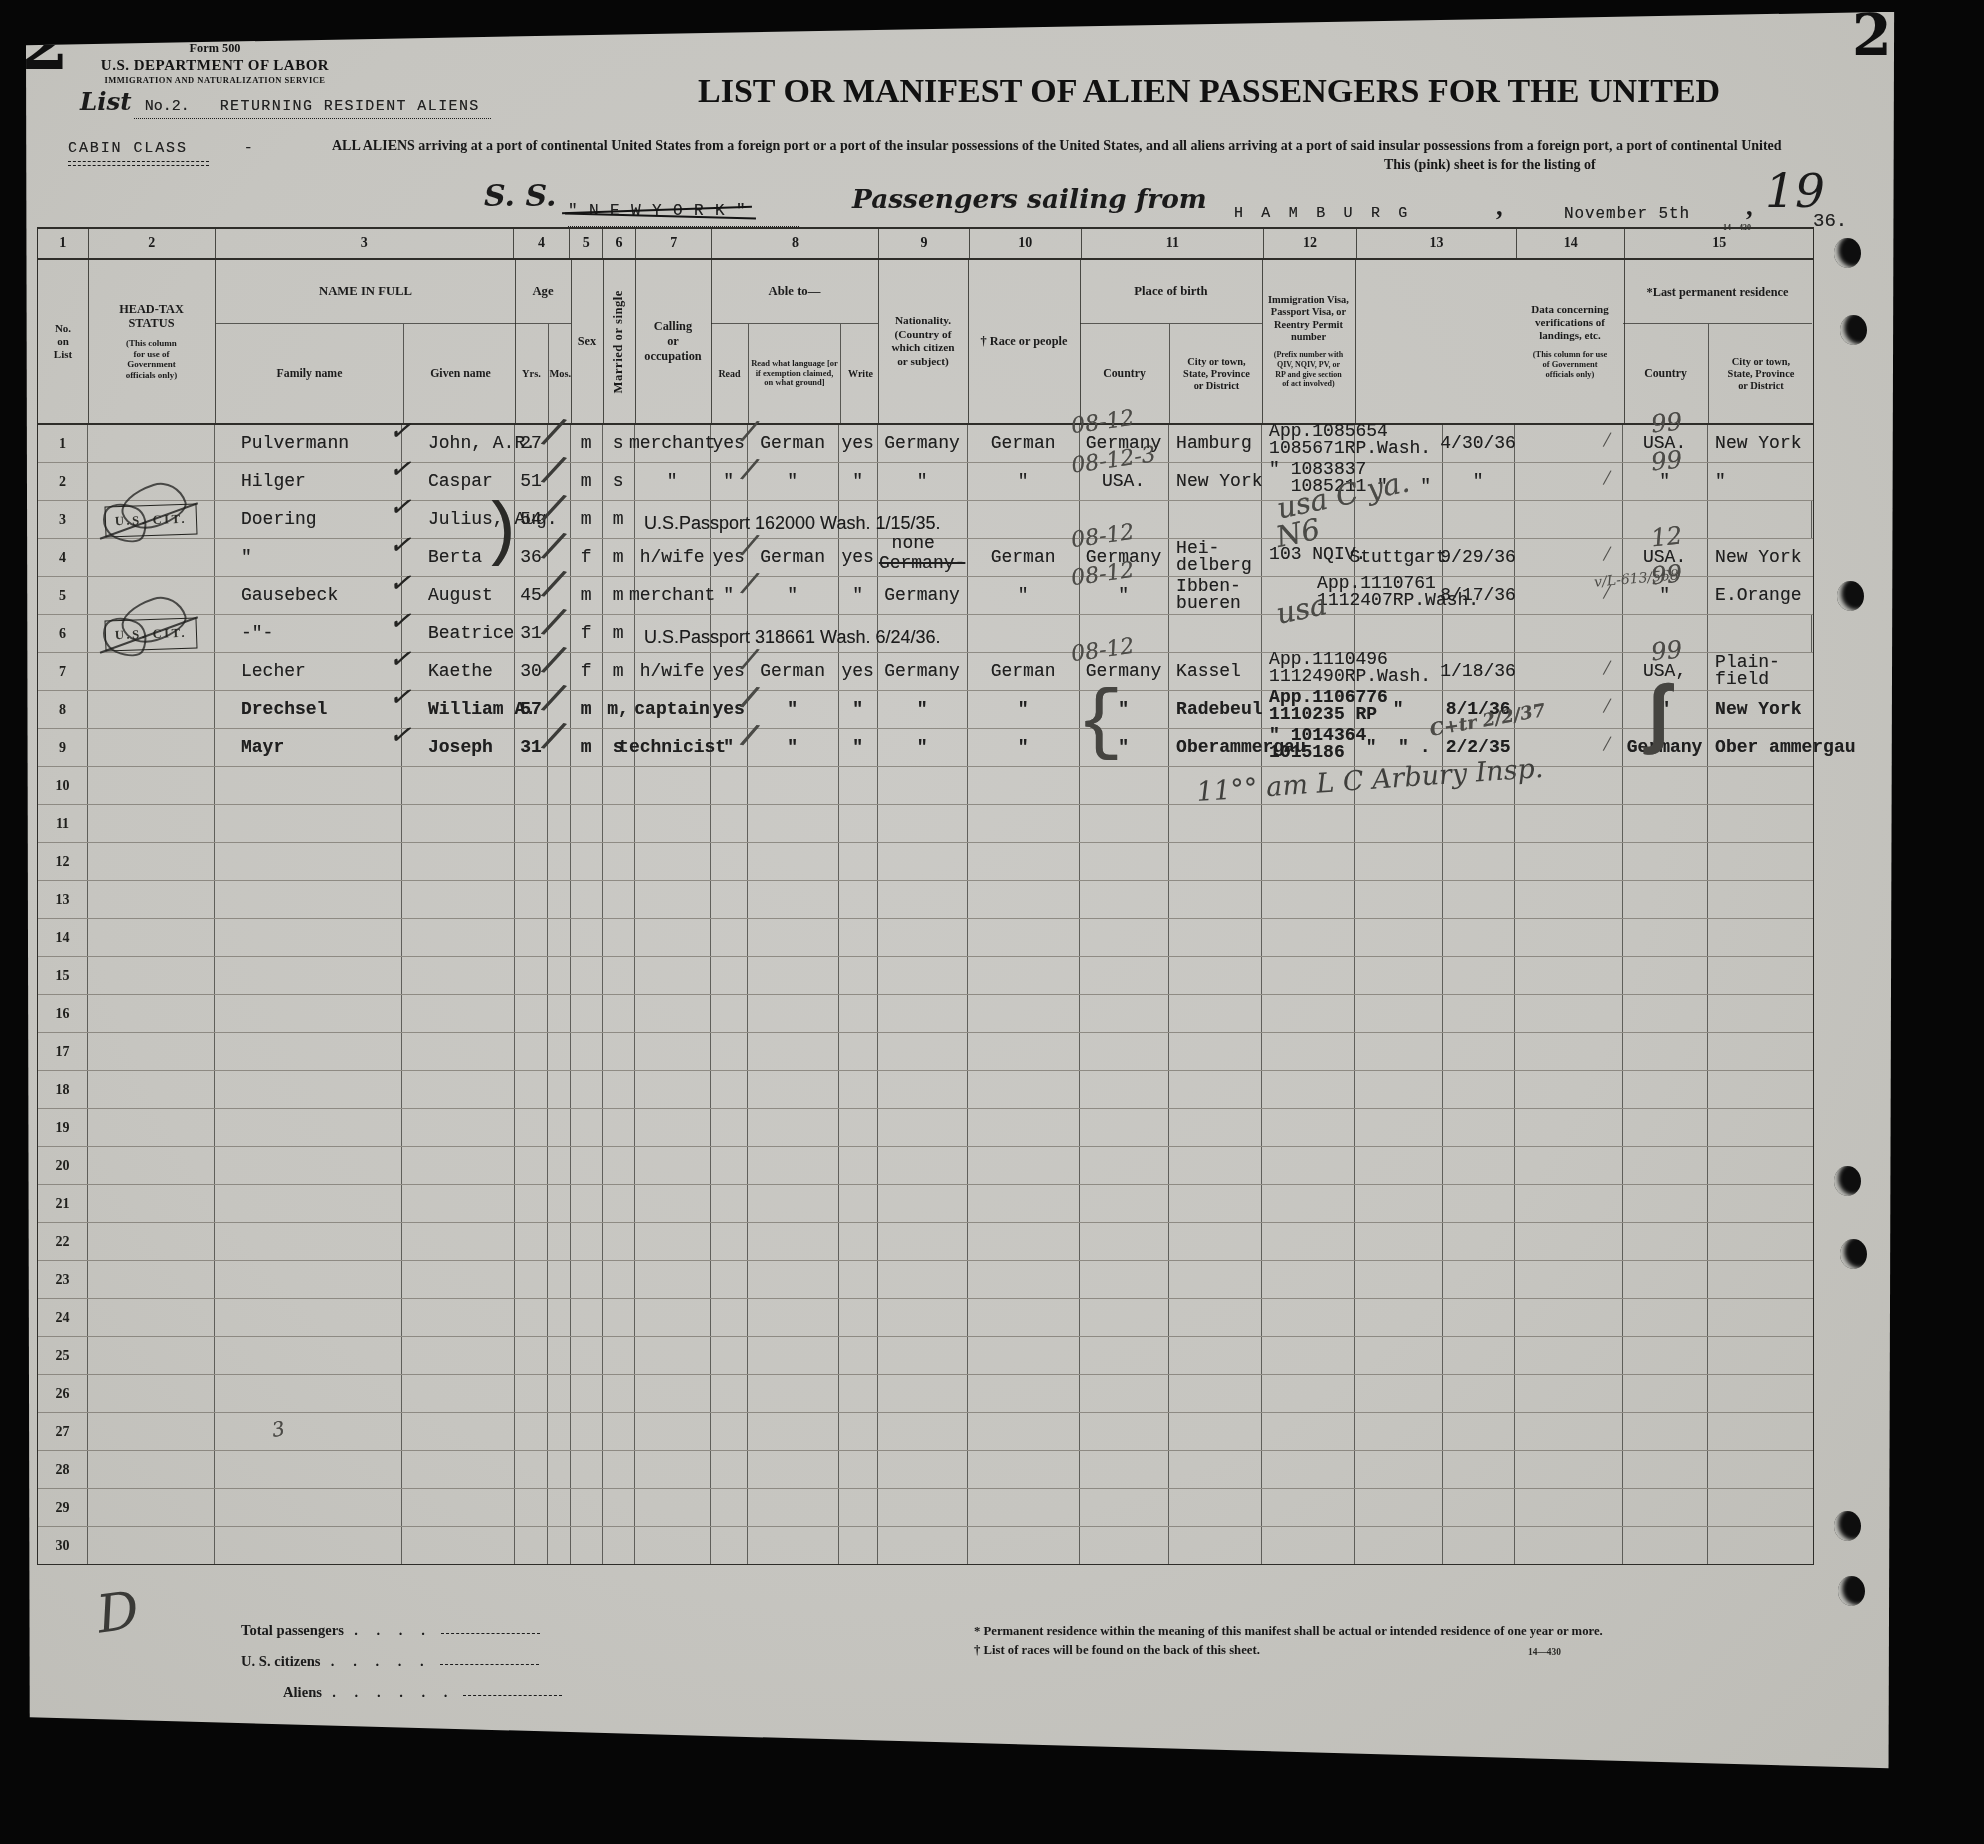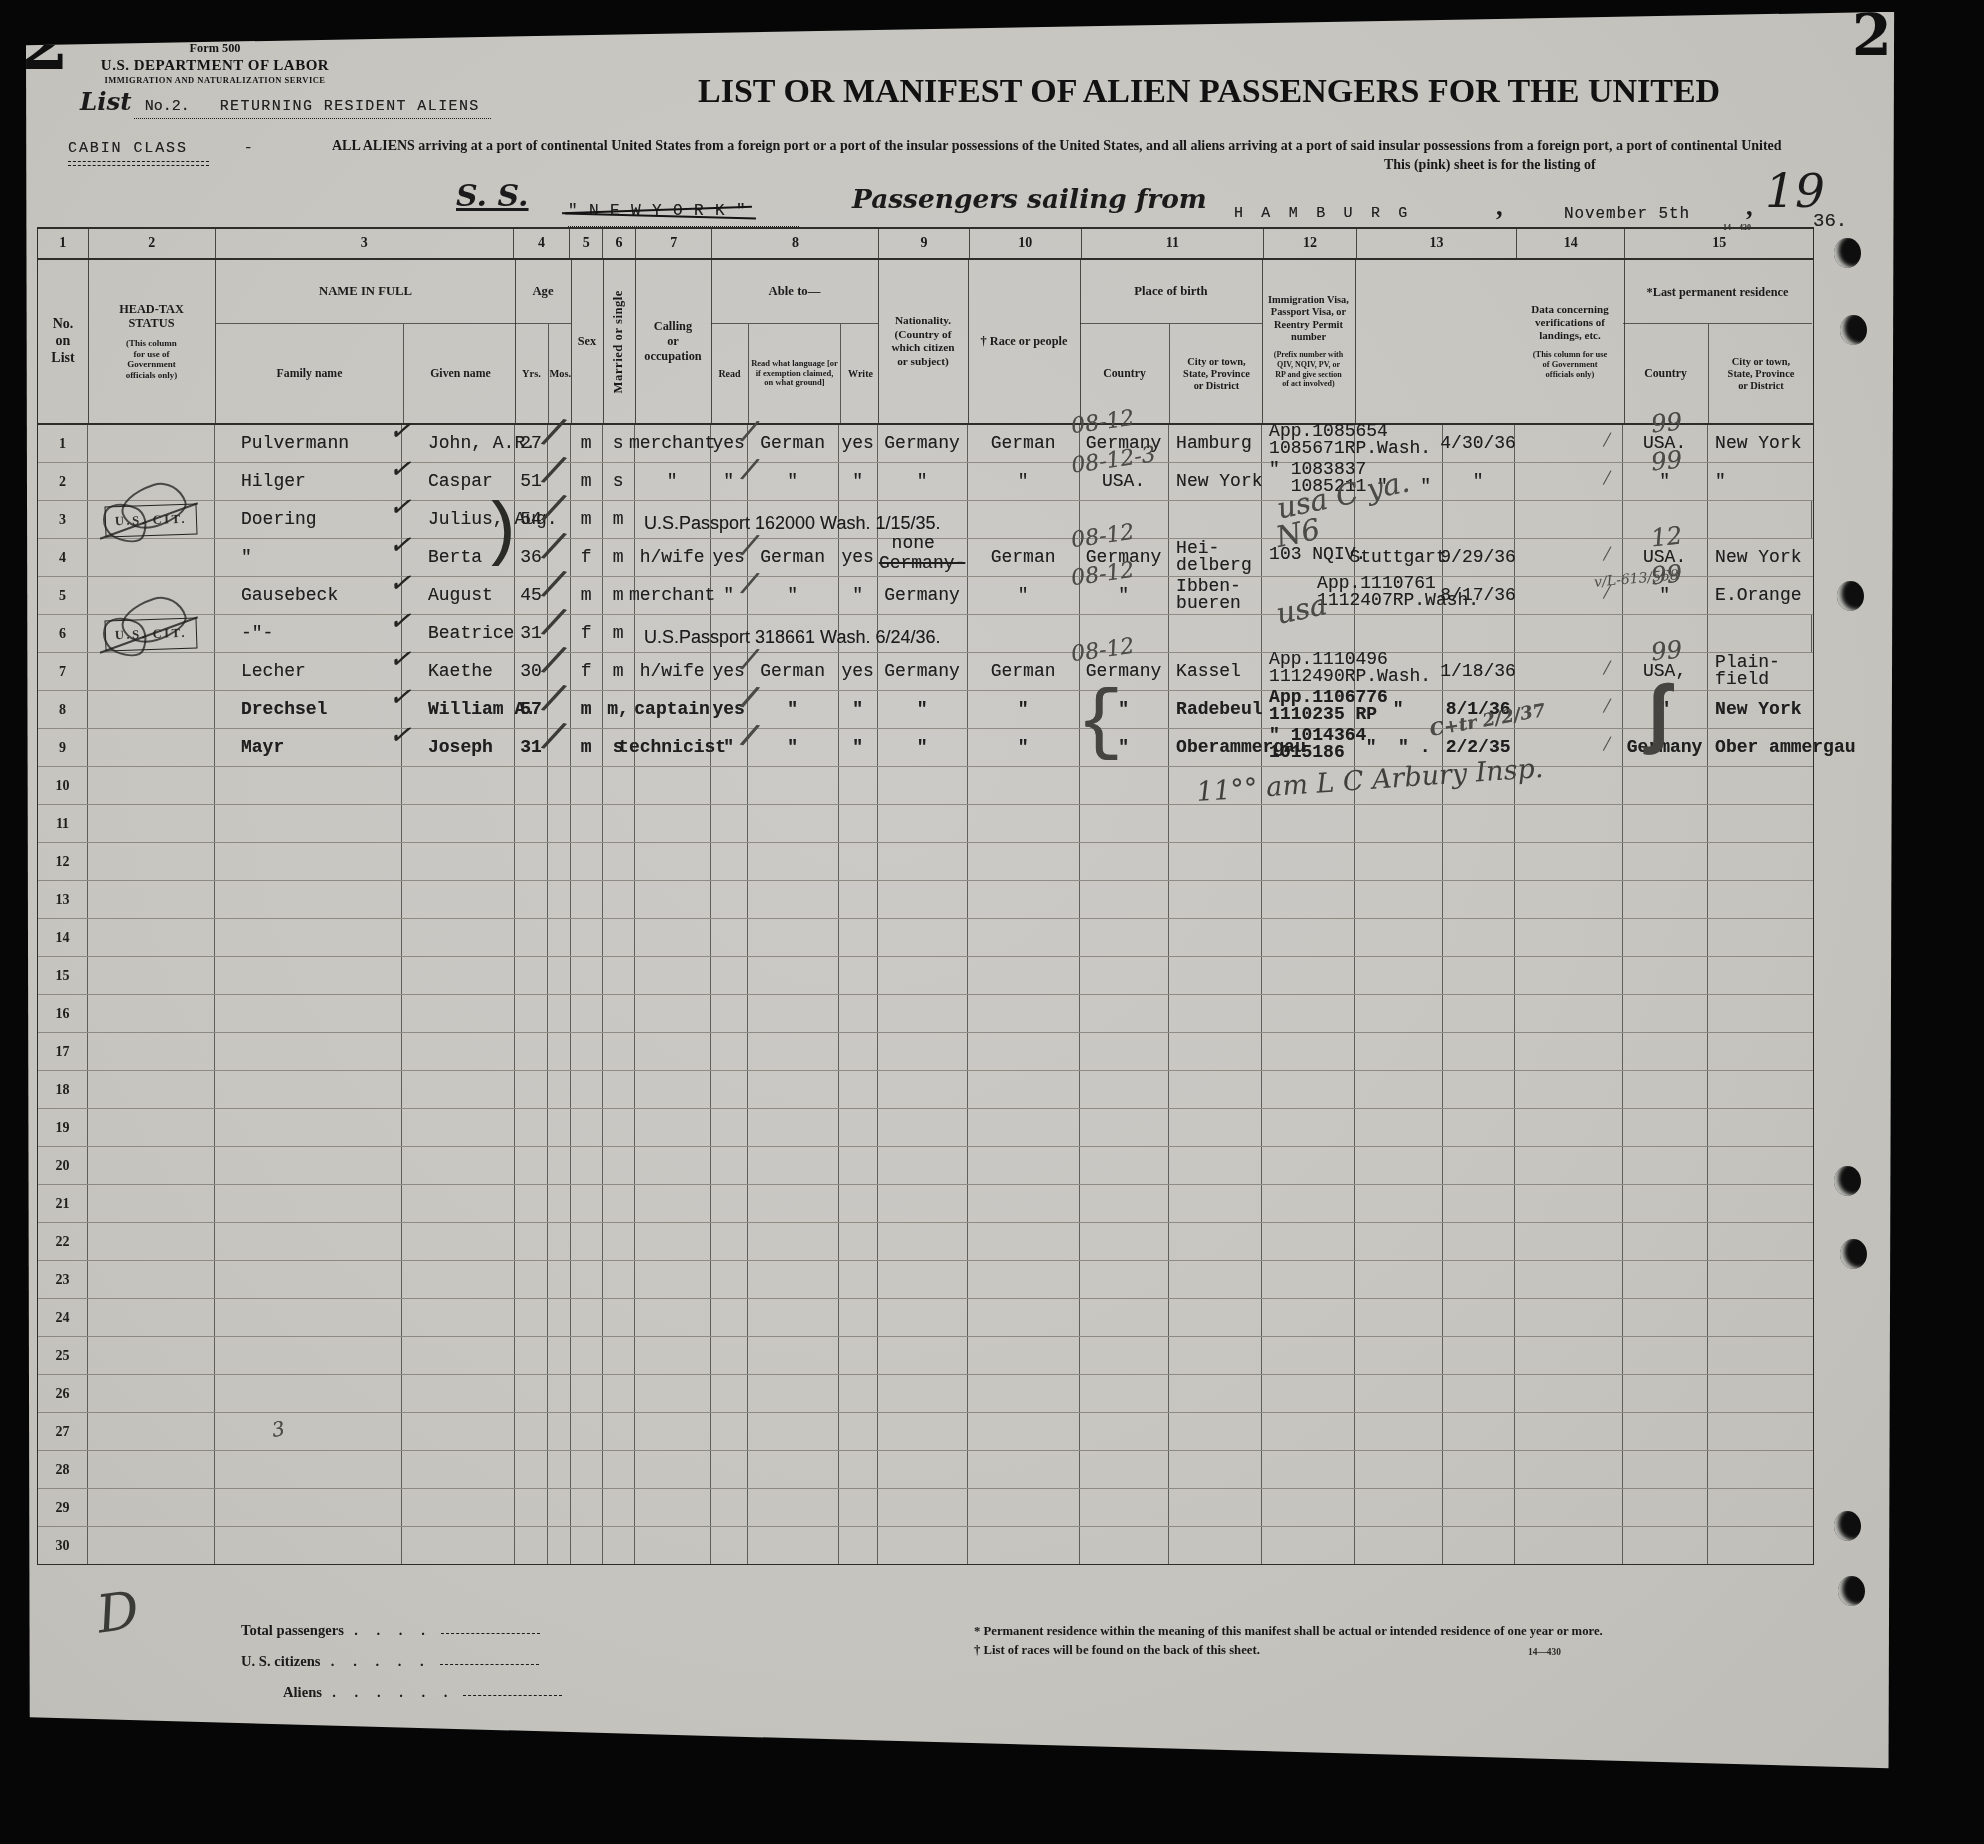--- a/index.html
+++ b/index.html
@@ -119,21 +119,21 @@
       <span class="tw" style="font-size:15px;letter-spacing:1.9px;">CABIN CLASS</span>
       <span class="tw" style="font-size:15px;margin-left:54px;">-</span>
       <div class="dashline" style="width:141px;margin-top:4.7px;"></div>
     </div>
 
     <div class="abs big-title" style="left:672px;top:60px;">LIST OR MANIFEST OF ALIEN PASSENGERS FOR THE UNITED</div>
 
     <div class="abs intro" style="left:306px;top:126px;">ALL ALIENS arriving at a port of continental United States from a foreign port or a port of the insular possessions of the United States, and all aliens arriving at a port of said insular possessions from a foreign port, a port of continental United</div>
     <div class="abs intro" style="left:1358px;top:145px;">This (pink) sheet is for the listing of</div>
 
-    <div class="abs ss" style="left:430px;top:166px;text-decoration:underline;">S. S.</div>
+    <div class="abs ss" style="left:458px;top:166px;">S. S.</div>
     <div class="abs" style="left:542px;top:166px;width:231px;">
       <span class="tw struck" style="font-size:16px;letter-spacing:0.9px;">" N E W   Y O R K "</span>
       <div style="border-bottom:1.9px dotted #1c1c1c;margin-top:6.6px;"></div>
     </div>
     <div class="abs sailing" style="left:826px;top:171px;">Passengers sailing from</div>
     <div class="abs" style="left:1132px;top:169px;width:330px;">
       <div class="tw" style="font-size:15px;letter-spacing:4.7px;text-align:center;">H A M B U R G</div>
       <div style="border-bottom:1.9px dotted #1c1c1c;margin-top:5.7px;"></div>
     </div>
     <div class="abs" style="left:1470px;top:179px;font-size:26.4px;font-weight:bold;">,</div>
@@ -161,21 +161,21 @@
         <div style="width:112px;">10</div>
         <div style="width:182px;">11</div>
         <div style="width:93px;">12</div>
         <div style="width:160px;">13</div>
         <div style="width:108px;">14</div>
         <div style="width:189px;">15</div>
       </div>
 
       <div class="thead">
         <div class="hg" style="left:0;width:50px;">
-          <div class="hg-full" style="font-size:14px;">No.
+          <div class="hg-full" style="font-size:11px;">No.
 on
 List</div>
         </div>
         <div class="hg" style="left:50px;width:127px;">
           <div class="hg-full">
             <div style="white-space:pre-line;">HEAD-TAX
 STATUS</div>
             <div class="hnote">(This column
 for use of
 Government

